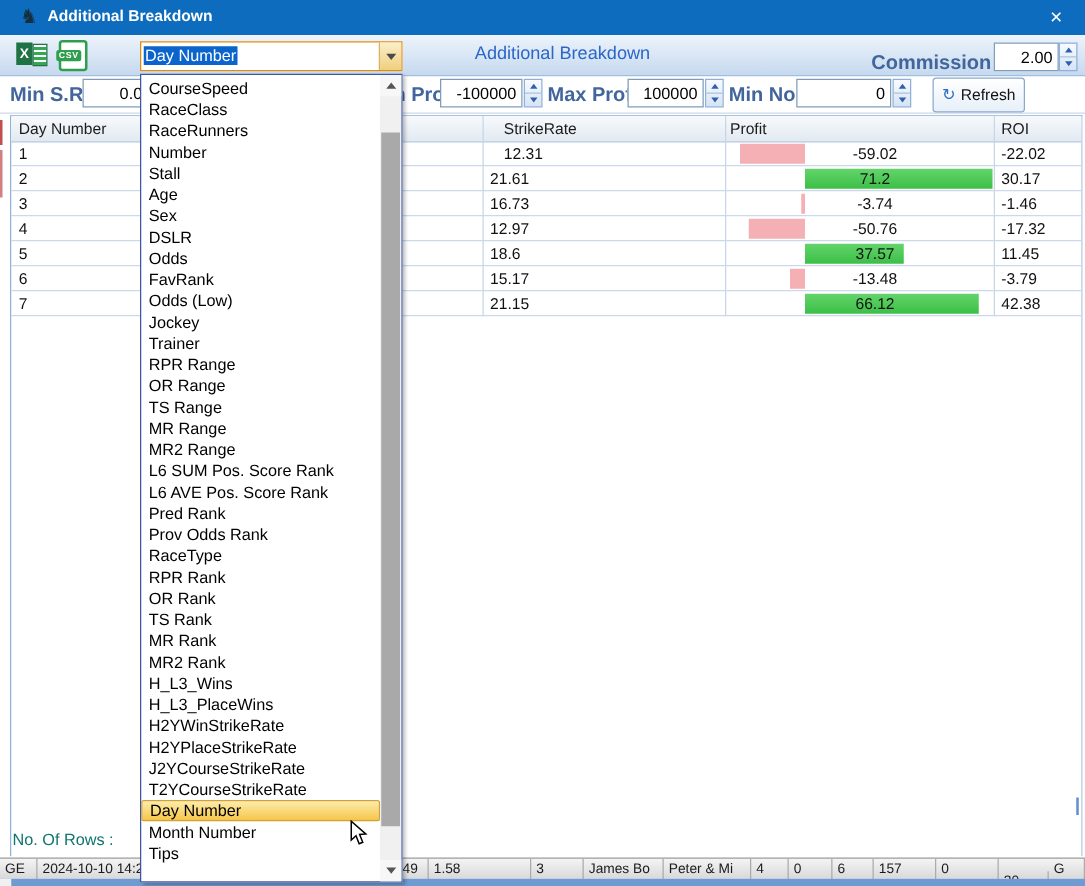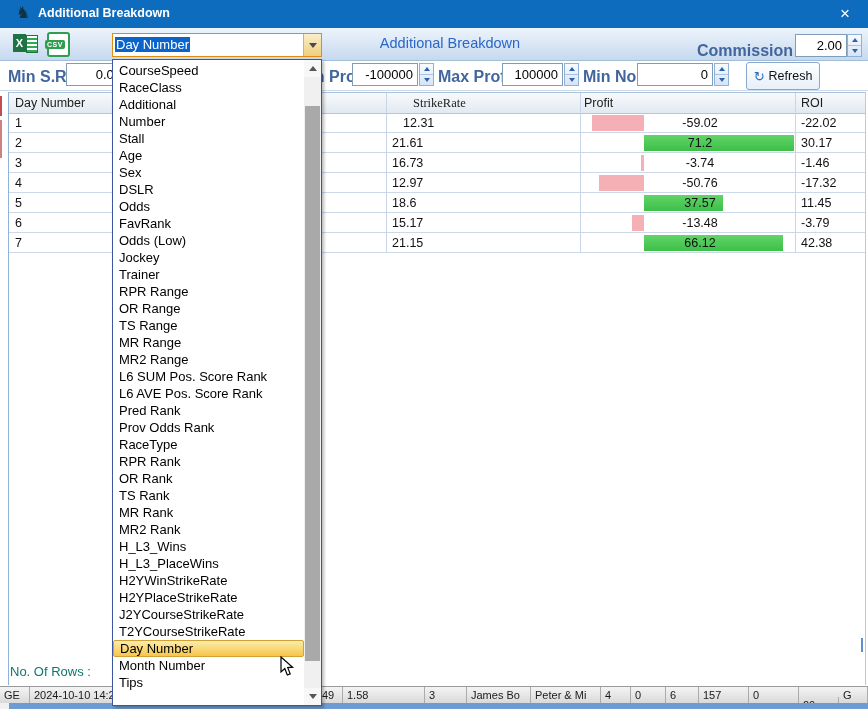--- a/index.html
+++ b/index.html
@@ -178,21 +178,21 @@
     </div>
     <div class="refreshbtn">
       <span class="ric">↻</span>
       <span>Refresh</span>
     </div>
   </div>
 
   <div class="abs grid">
     <div class="ghead">
         <span class="hc" style="left: 6px;">Day Number</span>
-        <span class="hc" style="left: 404px; font-family: Liberation Serif, serif;">StrikeRate</span>
+        <span class="hc" style="left: 394px;">StrikeRate</span>
         <span class="hc" style="left: 575px;">Profit</span>
         <span class="hc" style="left: 792px;">ROI</span>
       </div>
     <div id="gridlines">
         <div class="vline" style="left: 188px;"></div>
         <div class="vline" style="left: 377px;"></div>
         <div class="vline" style="left: 571px;"></div>
         <div class="vline" style="left: 786px;"></div>
       </div>
     <div id="gridrows">
@@ -269,21 +269,21 @@
   <div class="abs bottomstrip"></div>
   <div class="abs bs-notch"></div>
   <div class="abs sliver1"></div>
   <div class="abs sliver2"></div>
   <div class="abs edge-r"></div>
 
   <div class="abs ddlist">
     <div class="dditems" id="dditems">
         <div class="ditem">CourseSpeed</div>
         <div class="ditem">RaceClass</div>
-        <div class="ditem">Additional</div>
+        <div class="ditem">RaceRunners</div>
         <div class="ditem">Number</div>
         <div class="ditem">Stall</div>
         <div class="ditem">Age</div>
         <div class="ditem">Sex</div>
         <div class="ditem">DSLR</div>
         <div class="ditem">Odds</div>
         <div class="ditem">FavRank</div>
         <div class="ditem">Odds (Low)</div>
         <div class="ditem">Jockey</div>
         <div class="ditem">Trainer</div>

